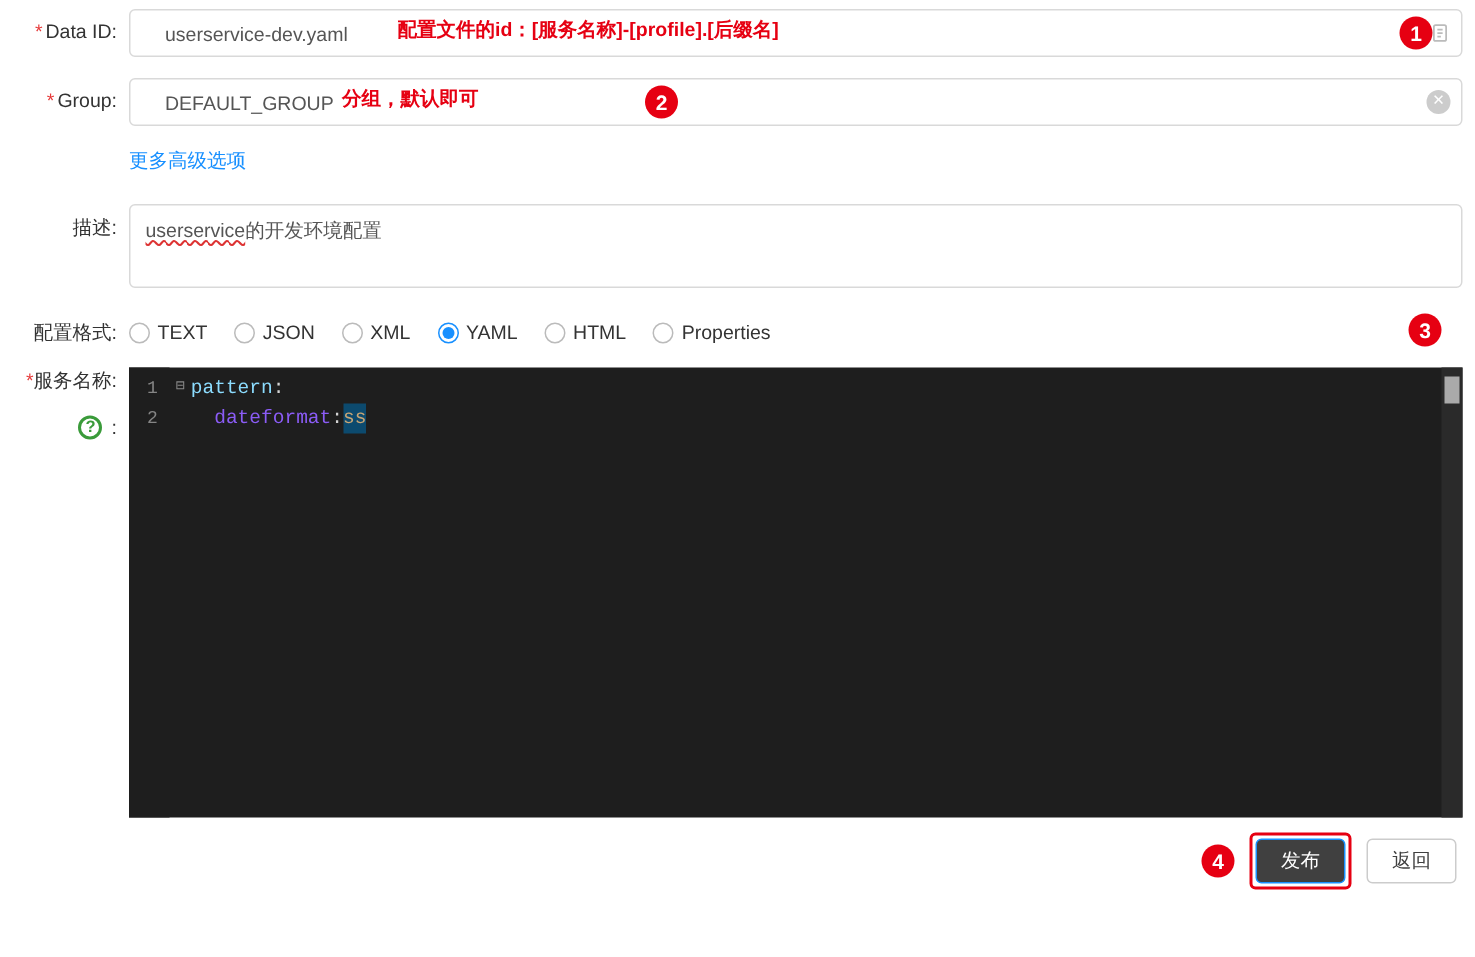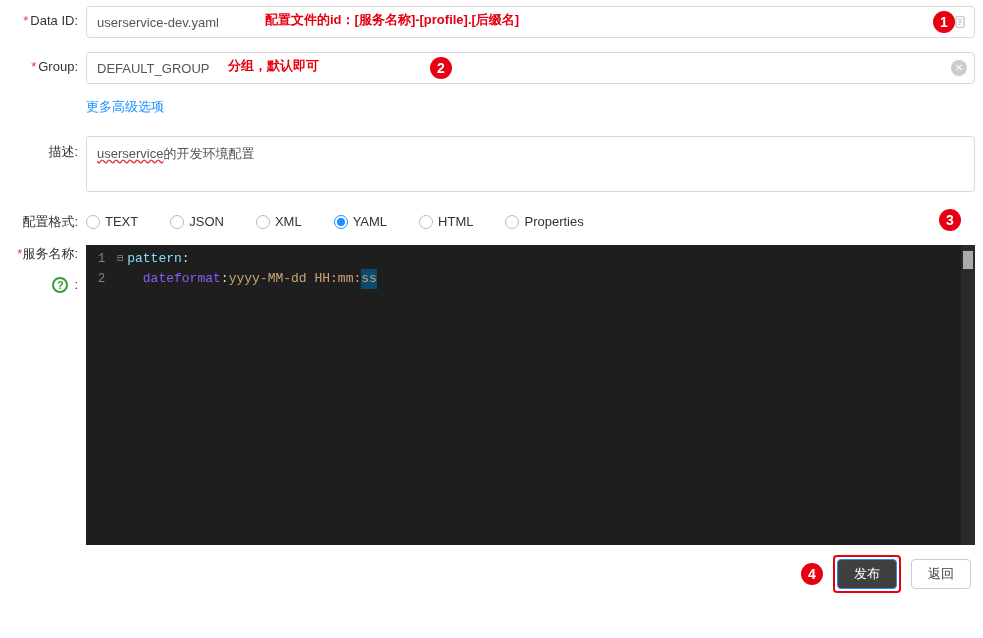--- a/index.html
+++ b/index.html
@@ -1,25 +1,25 @@
 <!DOCTYPE html>
 <html><head>
 <meta charset="utf-8">
 <style>
 * { box-sizing: border-box; margin: 0; padding: 0; }
 body { font-family: "Helvetica Neue", Arial, "PingFang SC", "Microsoft YaHei", sans-serif; font-size: 13px; color: #333; background: #fff; width: 983px; }
 .form-row { display: flex; align-items: flex-start; margin-bottom: 14px; padding: 0 8px; position: relative; }
 .label { width: 78px; text-align: right; padding-right: 8px; padding-top: 7px; font-size: 13px; color: #333; flex-shrink: 0; }
 .label .req { color: #e63a3a; margin-right: 2px; }
 .input-wrap { flex: 1; position: relative; }
-.text-input { width: 100%; height: 32px; border: 1px solid #d9d9d9; border-radius: 4px; padding: 0 30px 0 10px; font-size: 13px; color: #555; }
+.text-input { width: 100%; height: 32px; border: 1px solid #d9d9d9; border-radius: 4px; padding: 0 30px 0 23px; font-size: 13px; color: #555; }
 .textarea { width: 100%; height: 56px; border: 1px solid #d9d9d9; border-radius: 4px; padding: 8px 10px; font-size: 13px; color: #555; resize: none; line-height: 1.4; }
 .link-row { padding-left: 86px; margin-bottom: 20px; }
 .adv-link { color: #1890ff; font-size: 13px; text-decoration: none; cursor: pointer; }
-.radio-group { display: flex; align-items: center; gap: 32px; padding-top: 6px; }
+.radio-group { display: flex; align-items: center; gap: 18px; padding-top: 6px; }
 .radio-item { display: flex; align-items: center; gap: 5px; cursor: pointer; color: #333; font-size: 13px; }
 .radio-circle { width: 14px; height: 14px; border: 1px solid #bbb; border-radius: 50%; display: inline-flex; align-items: center; justify-content: center; }
 .radio-circle.checked { border-color: #1890ff; }
 .radio-circle.checked::after { content: ""; width: 8px; height: 8px; background: #1890ff; border-radius: 50%; }
 .annot { position: absolute; color: #e60012; font-weight: bold; font-size: 13px; pointer-events: none; }
 .num-badge { width: 22px; height: 22px; background: #e60012; color: #fff; border-radius: 50%; display: flex; align-items: center; justify-content: center; font-weight: bold; font-size: 14px; position: absolute; pointer-events: none; }
 .input-icon { position: absolute; right: 8px; top: 50%; transform: translateY(-50%); color: #bbb; display: flex; align-items: center; justify-content: center; }
 .clear-icon { width: 16px; height: 16px; background: #ccc; border-radius: 50%; color: #fff; font-size: 10px; line-height: 16px; text-align: center; }
 .desc-underline { text-decoration: underline; text-decoration-color: #d33; text-decoration-style: wavy; }
 .editor-row { display: flex; padding: 0 8px; margin-top: 4px; }
@@ -137,21 +137,20 @@
       <div class="line">
           <span class="fold">⊟</span>
           <span class="tok-key">pattern</span>
           <span class="tok-colon">:</span>
         </div>
       <div class="line">
           <span class="fold"></span>
           <span style="white-space:pre;">  </span>
           <span class="tok-key2">dateformat</span>
           <span class="tok-colon">:</span>
-          <span class="tok-val"> yyyy-MM-dd HH:mm:</span>
           <span class="tok-val tok-hl">ss</span>
         </div>
     </div>
     <div class="editor-scroll">
         <div class="editor-scroll-thumb"></div>
       </div>
   </div>
 </div>
 
 <div class="footer">

